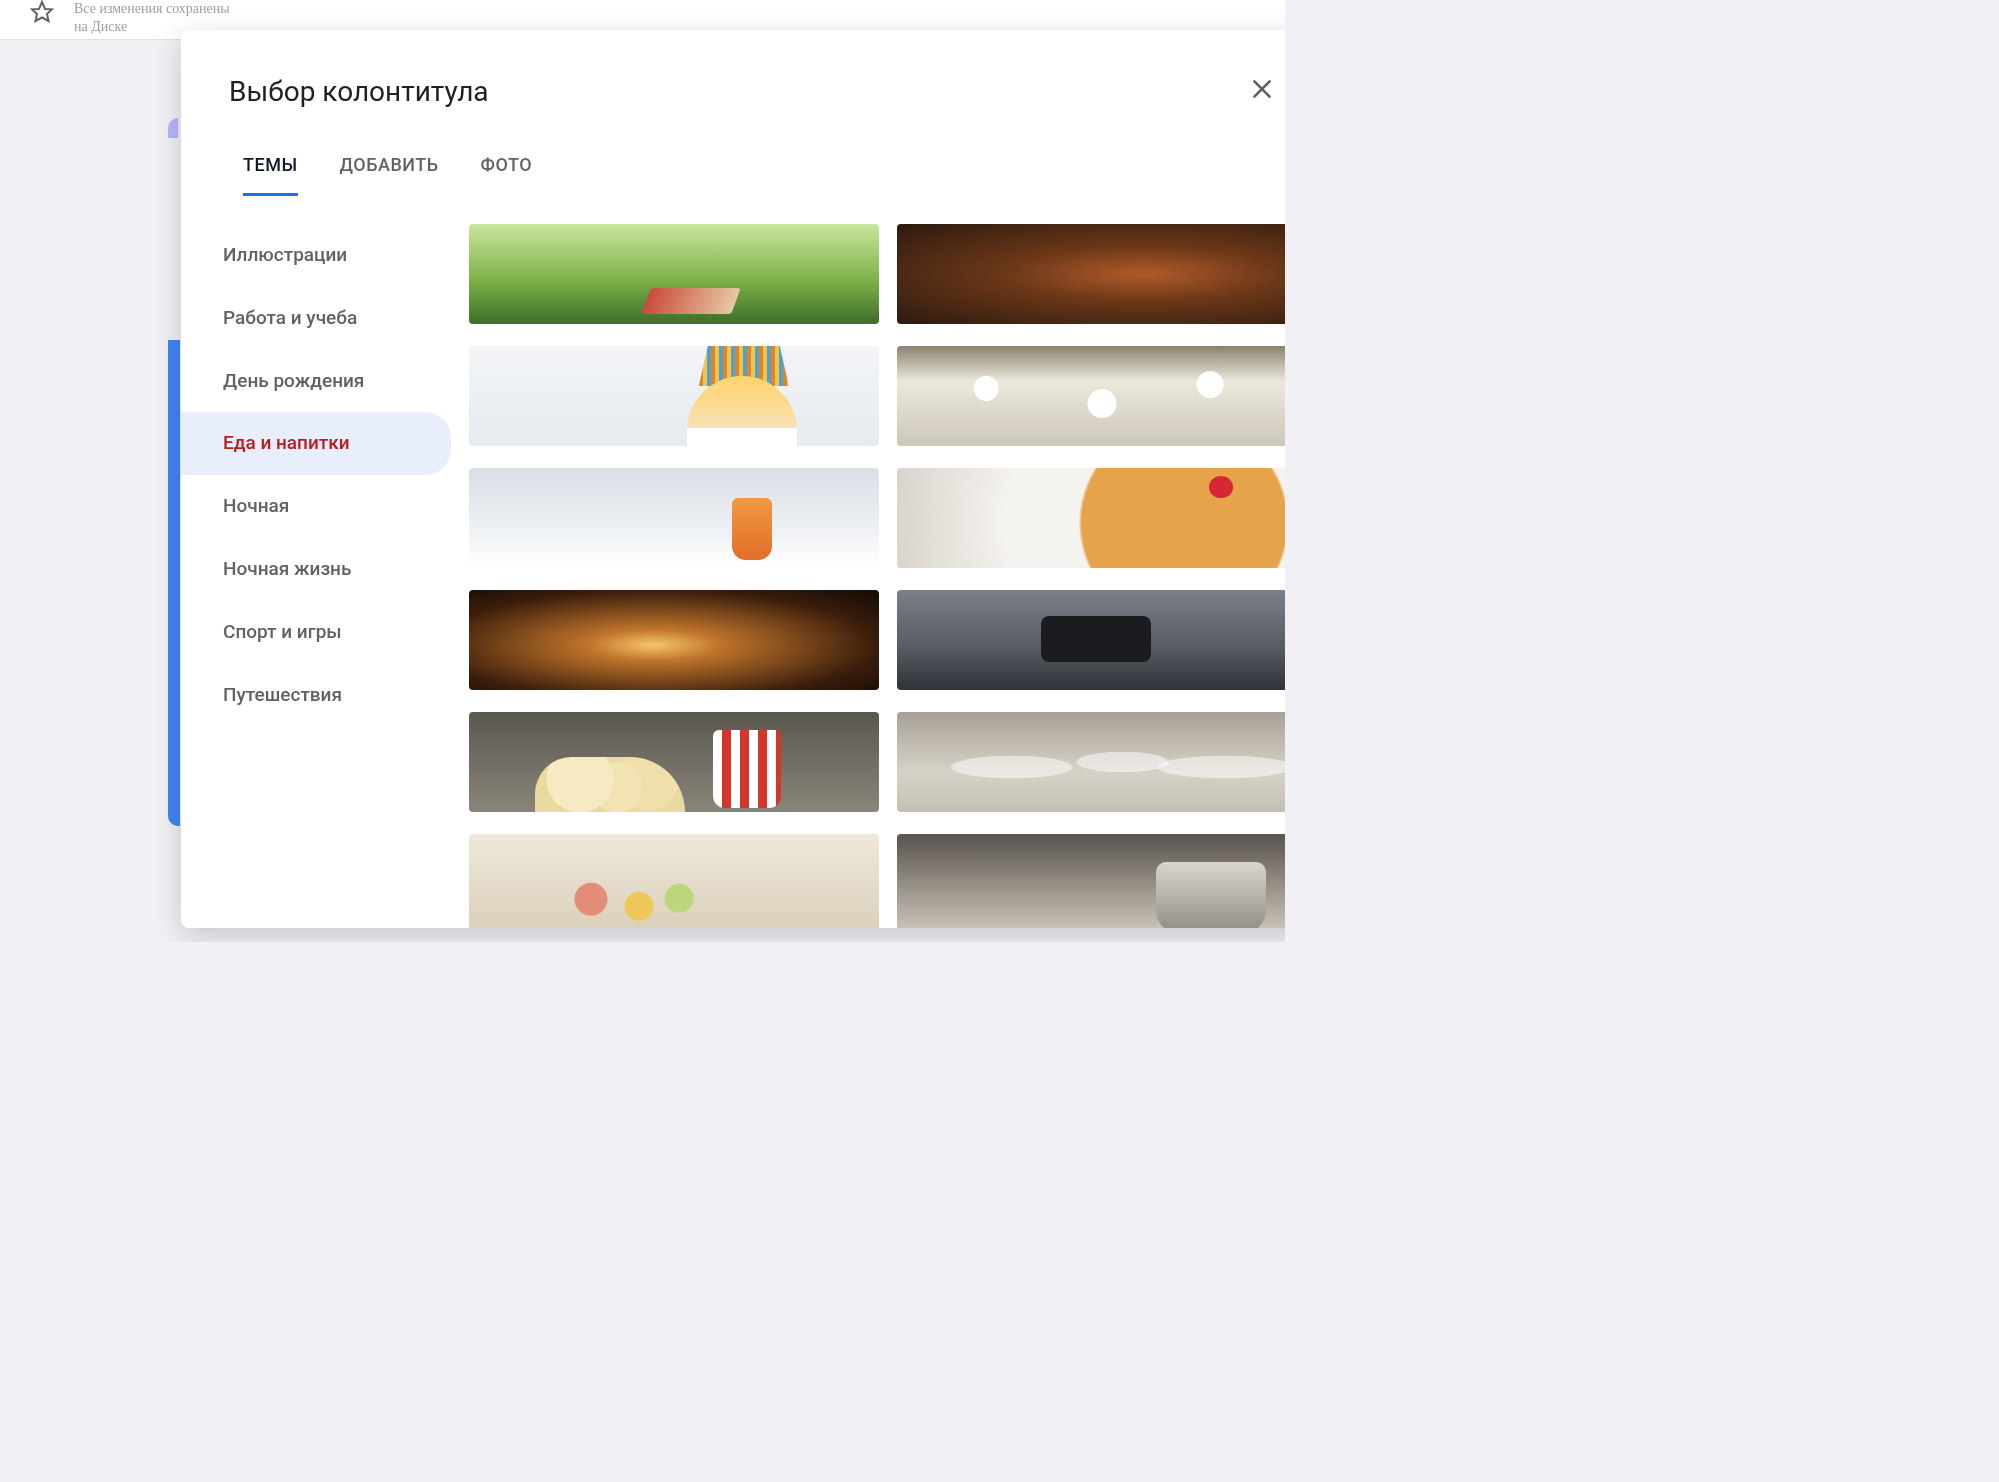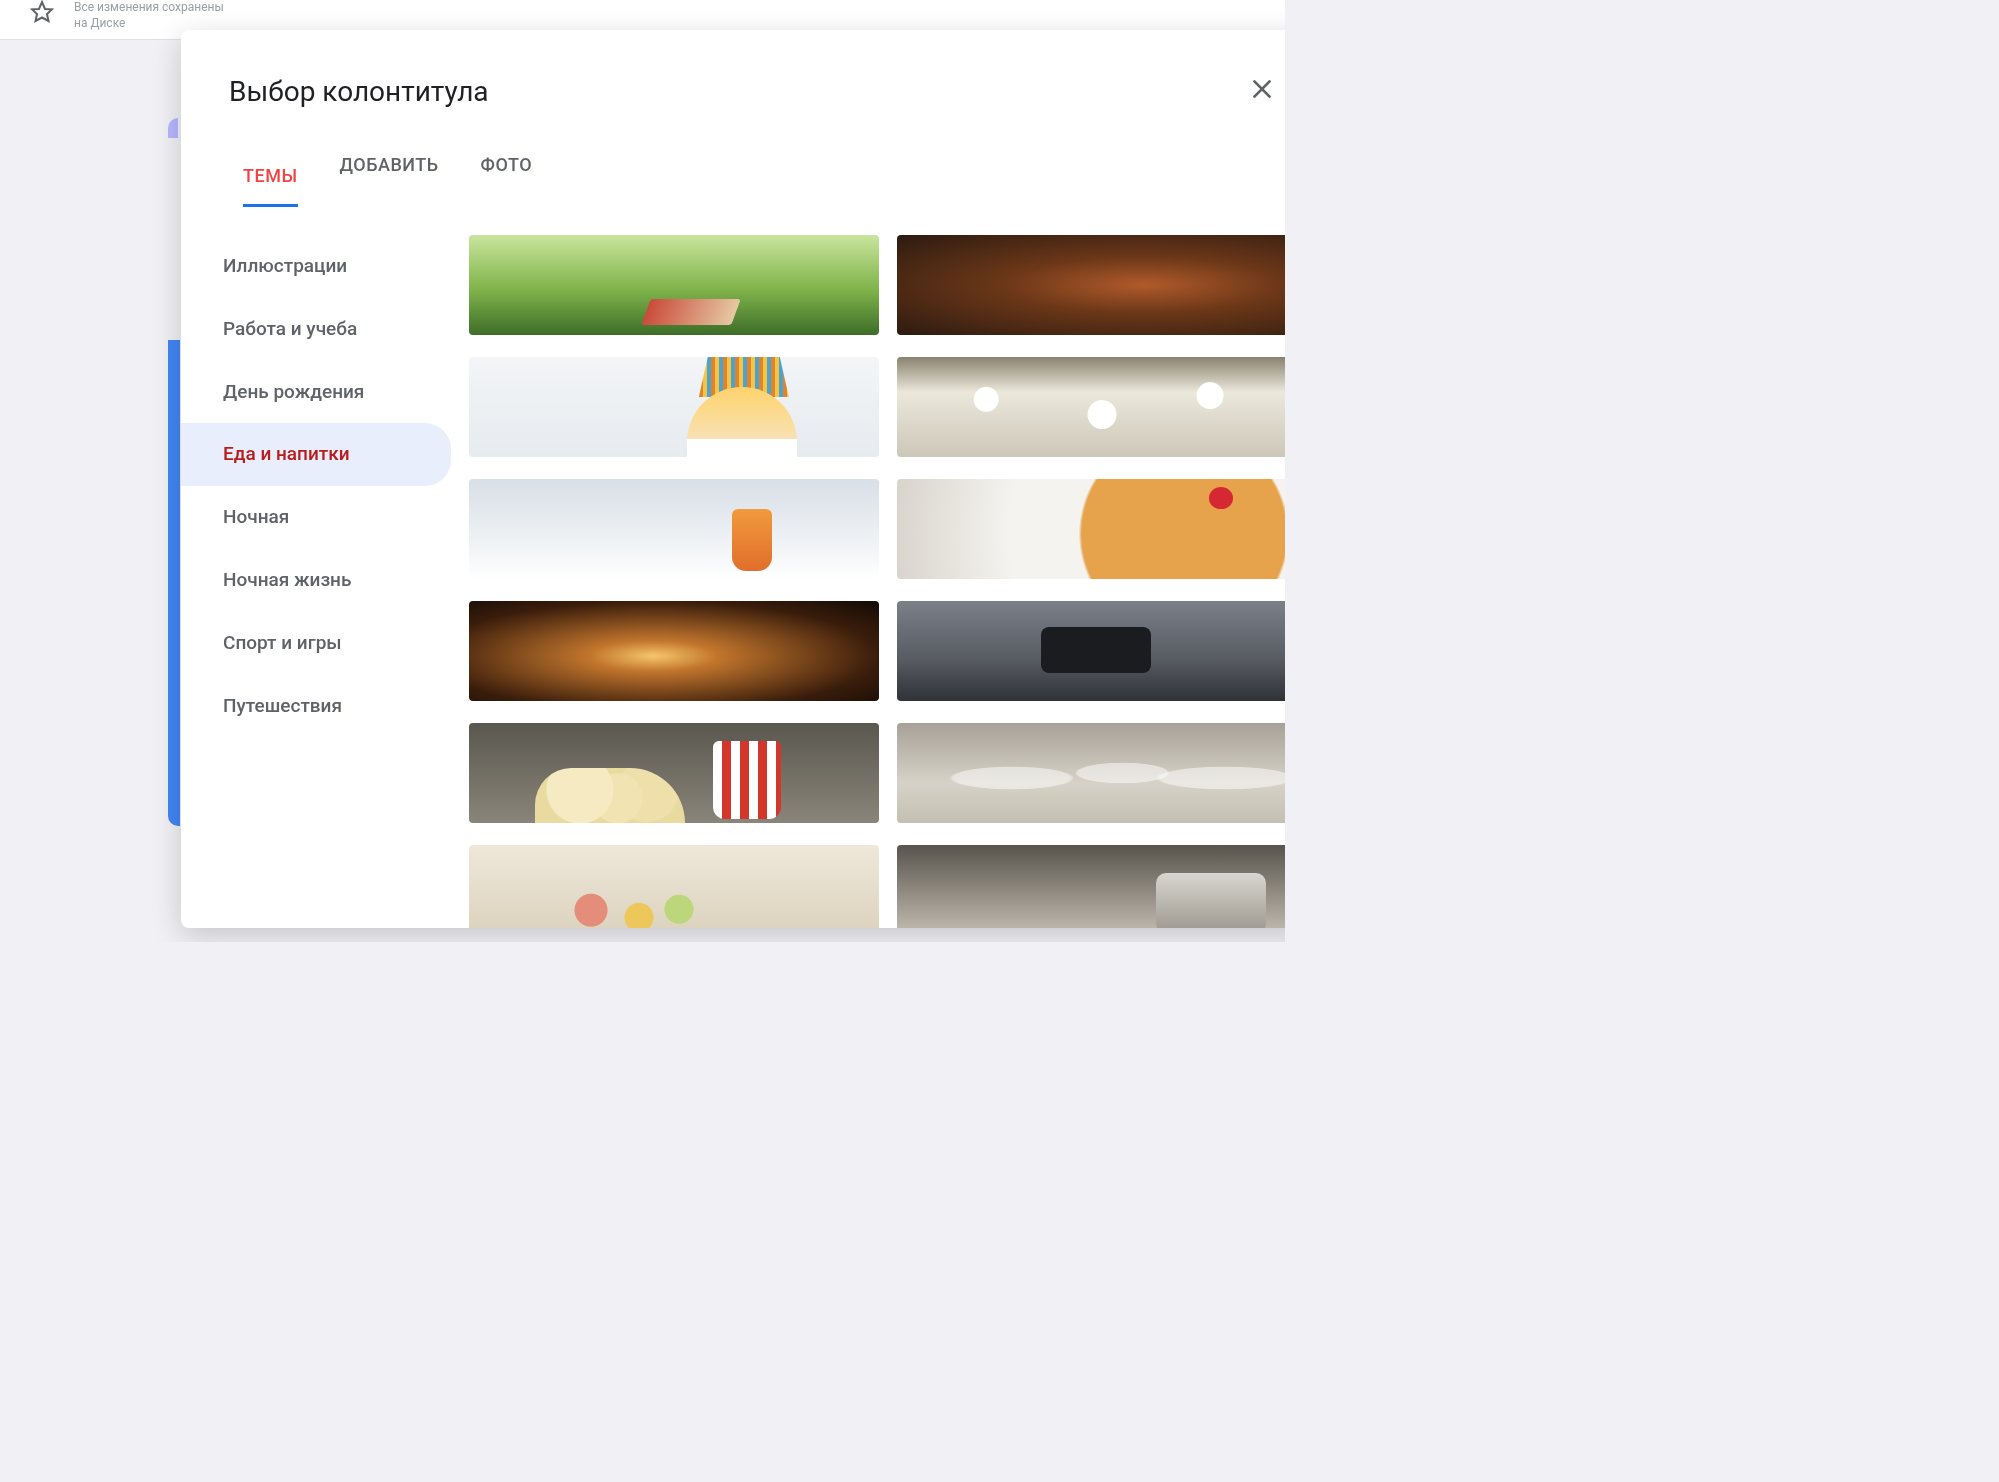--- a/index.html
+++ b/index.html
@@ -16,22 +16,23 @@
       background: #fff;
       border-bottom: 1px solid #e0e0e0;
       padding: 0 30px;
       display: flex;
       align-items: flex-start;
       gap: 20px;
     }
     .star-icon { color: #5f6368; flex-shrink:0; }
     .save-status {
       color: #9aa0a6;
-      font-size: 12px;
+      font-size: 14px;
       line-height: 1.3;
+      font-family: Liberation Serif, serif;
     }
     .bg-accent {
       position: absolute;
       left: 168px;
       top: 118px;
       width: 1062px;
       height: 710px;
       border-radius: 12px;
     }
     .bg-accent::before, .bg-accent::after{
@@ -89,23 +90,22 @@
     .tab {
       font-size: 18px;
       font-weight: 500;
       letter-spacing: 0.5px;
       color: #5f6368;
       padding-bottom: 18px;
       cursor: pointer;
       border-bottom: 3px solid transparent;
     }
     .tab.active {
-      color: #ef4444;
+      color: #0f172a;
       border-bottom-color: #1a73e8;
-      margin-top: 11px;
     }
     .modal-body {
       flex: 1;
       display: flex;
       overflow: hidden;
       position: relative;
     }
     .sidebar {
       width: 278px;
       padding: 28px 0;

